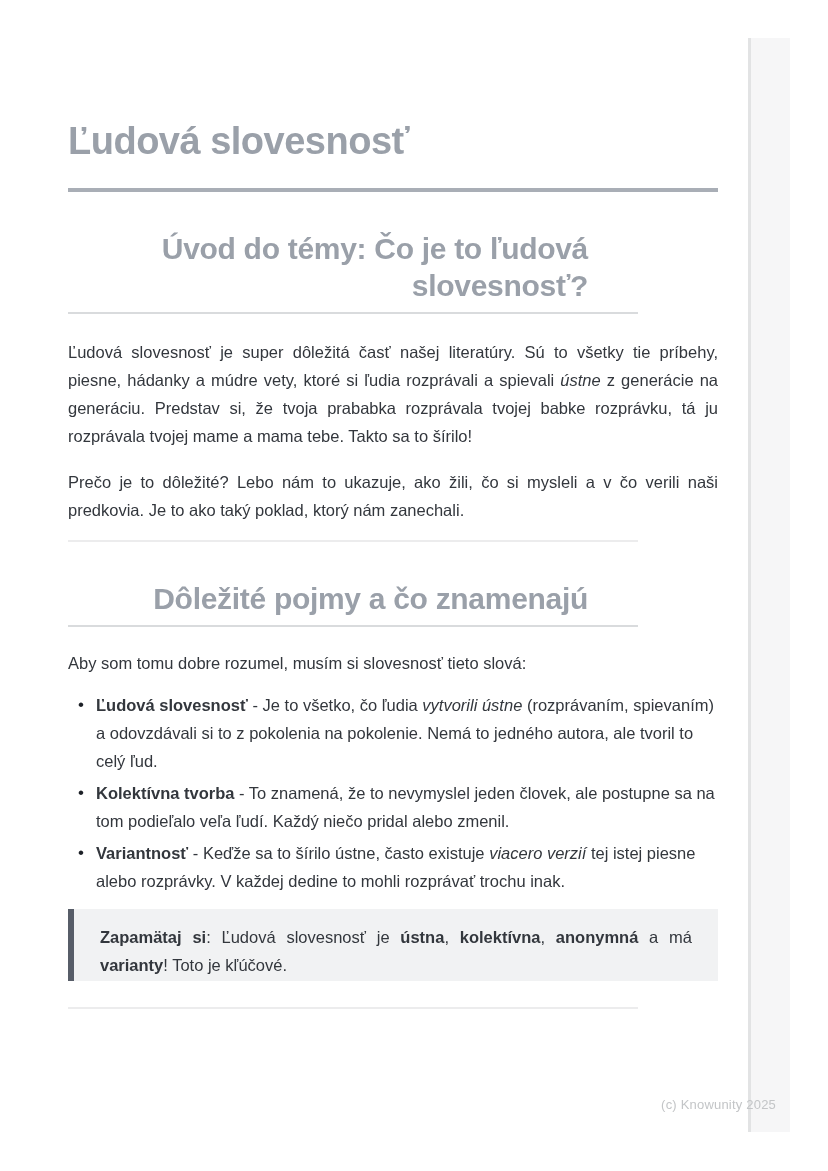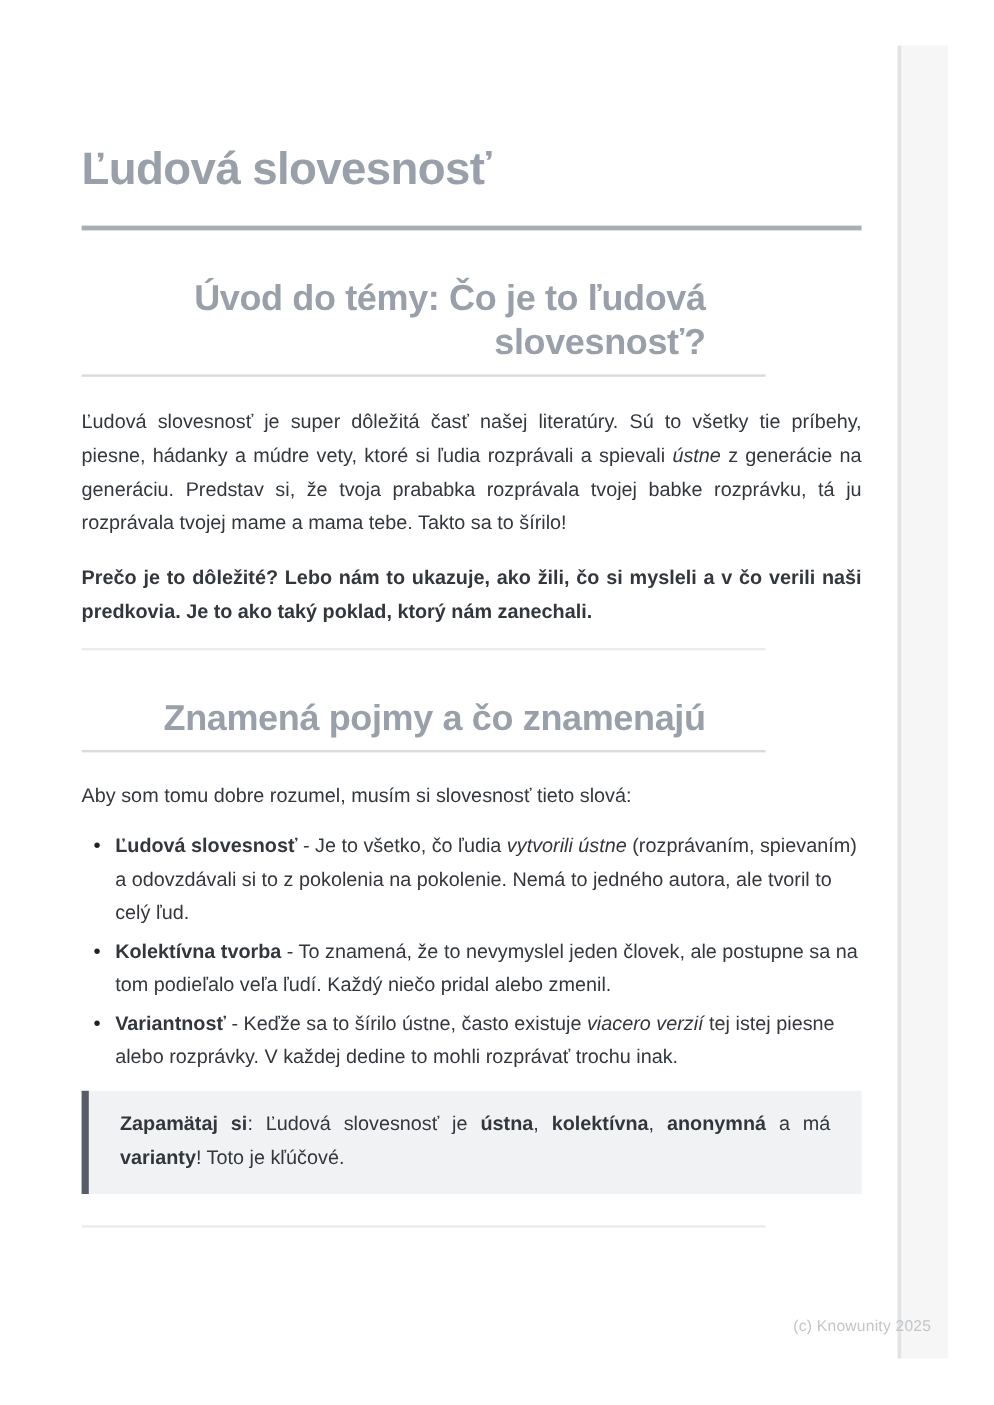--- a/index.html
+++ b/index.html
@@ -67,21 +67,21 @@
     margin-top: 16px;
   }
   .divider.pre-section { margin-top: 16px; }
   .divider.bottom { margin-top: 26px; }
   p.body-para {
     font-size: 16.5px;
     line-height: 28px;
     margin: 24px 0 0 0;
     text-align: justify;
   }
-  p.body-para.second { margin-top: 18px; font-weight: bold; }
+  p.body-para.second { margin-top: 18px; }
   p.list-intro {
     font-size: 16.5px;
     line-height: 28px;
     margin: 22px 0 0 0;
   }
   ul.term-list {
     margin: 14px 0 0 0;
     padding: 0;
   }
   ul.term-list li {
@@ -99,21 +99,21 @@
     top: 0;
     font-size: 17px;
     color: #1d2127;
   }
   .callout {
     margin-top: 14px;
     background: var(--callout_bg, #f1f2f3);
     border-left: 6px solid var(--callout_border, #575d68);
     box-sizing: border-box;
     width: 650px;
-    padding: 14px 26px 16px 26px;
+    padding: 14px 26px 2px 26px;
   }
   .callout p {
     margin: 0;
     font-size: 16.5px;
     line-height: 28px;
     text-align: justify;
   }
   .footer-note {
     position: absolute;
     right: 52px;
@@ -144,21 +144,21 @@
       <div class="rule-thin"></div>
 
       <p class="body-para">Ľudová slovesnosť je super dôležitá časť našej literatúry. Sú to všetky tie príbehy, piesne, hádanky a múdre vety, ktoré si ľudia rozprávali a spievali <i>ústne</i> z generácie na generáciu. Predstav si, že tvoja prababka rozprávala tvojej babke rozprávku, tá ju rozprávala tvojej mame a mama tebe. Takto sa to šírilo!</p>
 
       <p class="body-para second">Prečo je to dôležité? Lebo nám to ukazuje, ako žili, čo si mysleli a v čo verili naši predkovia. Je to ako taký poklad, ktorý nám zanechali.</p>
     </section>
 
     <div class="divider pre-section"></div>
 
     <section>
-      <h2 class="section-heading">Znamená pojmy a čo znamenajú</h2>
+      <h2 class="section-heading">Dôležité pojmy a čo znamenajú</h2>
       <div class="rule-thin"></div>
 
       <p class="list-intro">Aby som tomu dobre rozumel, musím si slovesnosť tieto slová:</p>
 
       <ul class="term-list">
         <li><b>Ľudová slovesnosť</b> - Je to všetko, čo ľudia <i>vytvorili ústne</i> (rozprávaním, spievaním) a odovzdávali si to z pokolenia na pokolenie. Nemá to jedného autora, ale tvoril to celý ľud.</li>
         <li><b>Kolektívna tvorba</b> - To znamená, že to nevymyslel jeden človek, ale postupne sa na tom podieľalo veľa ľudí. Každý niečo pridal alebo zmenil.</li>
         <li><b>Variantnosť</b> - Keďže sa to šírilo ústne, často existuje <i>viacero verzií</i> tej istej piesne alebo rozprávky. V každej dedine to mohli rozprávať trochu inak.</li>
       </ul>
 

